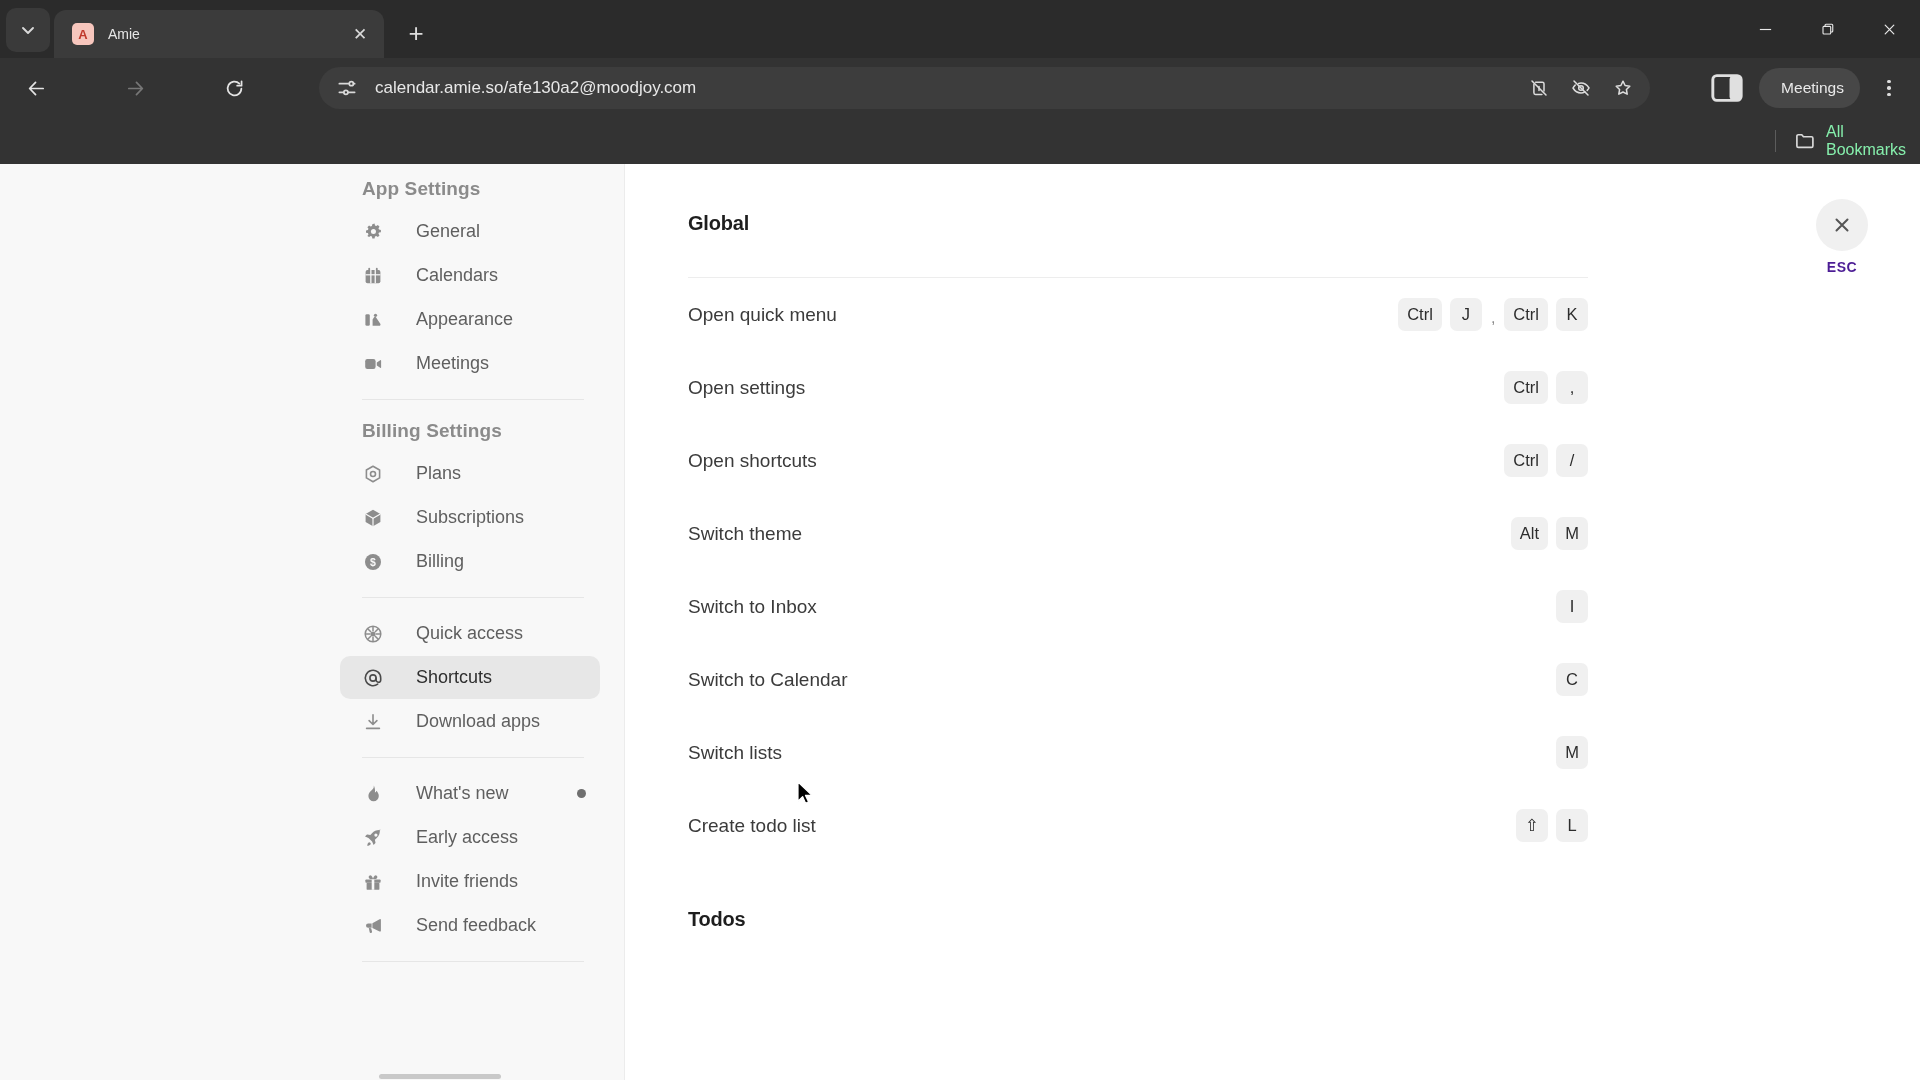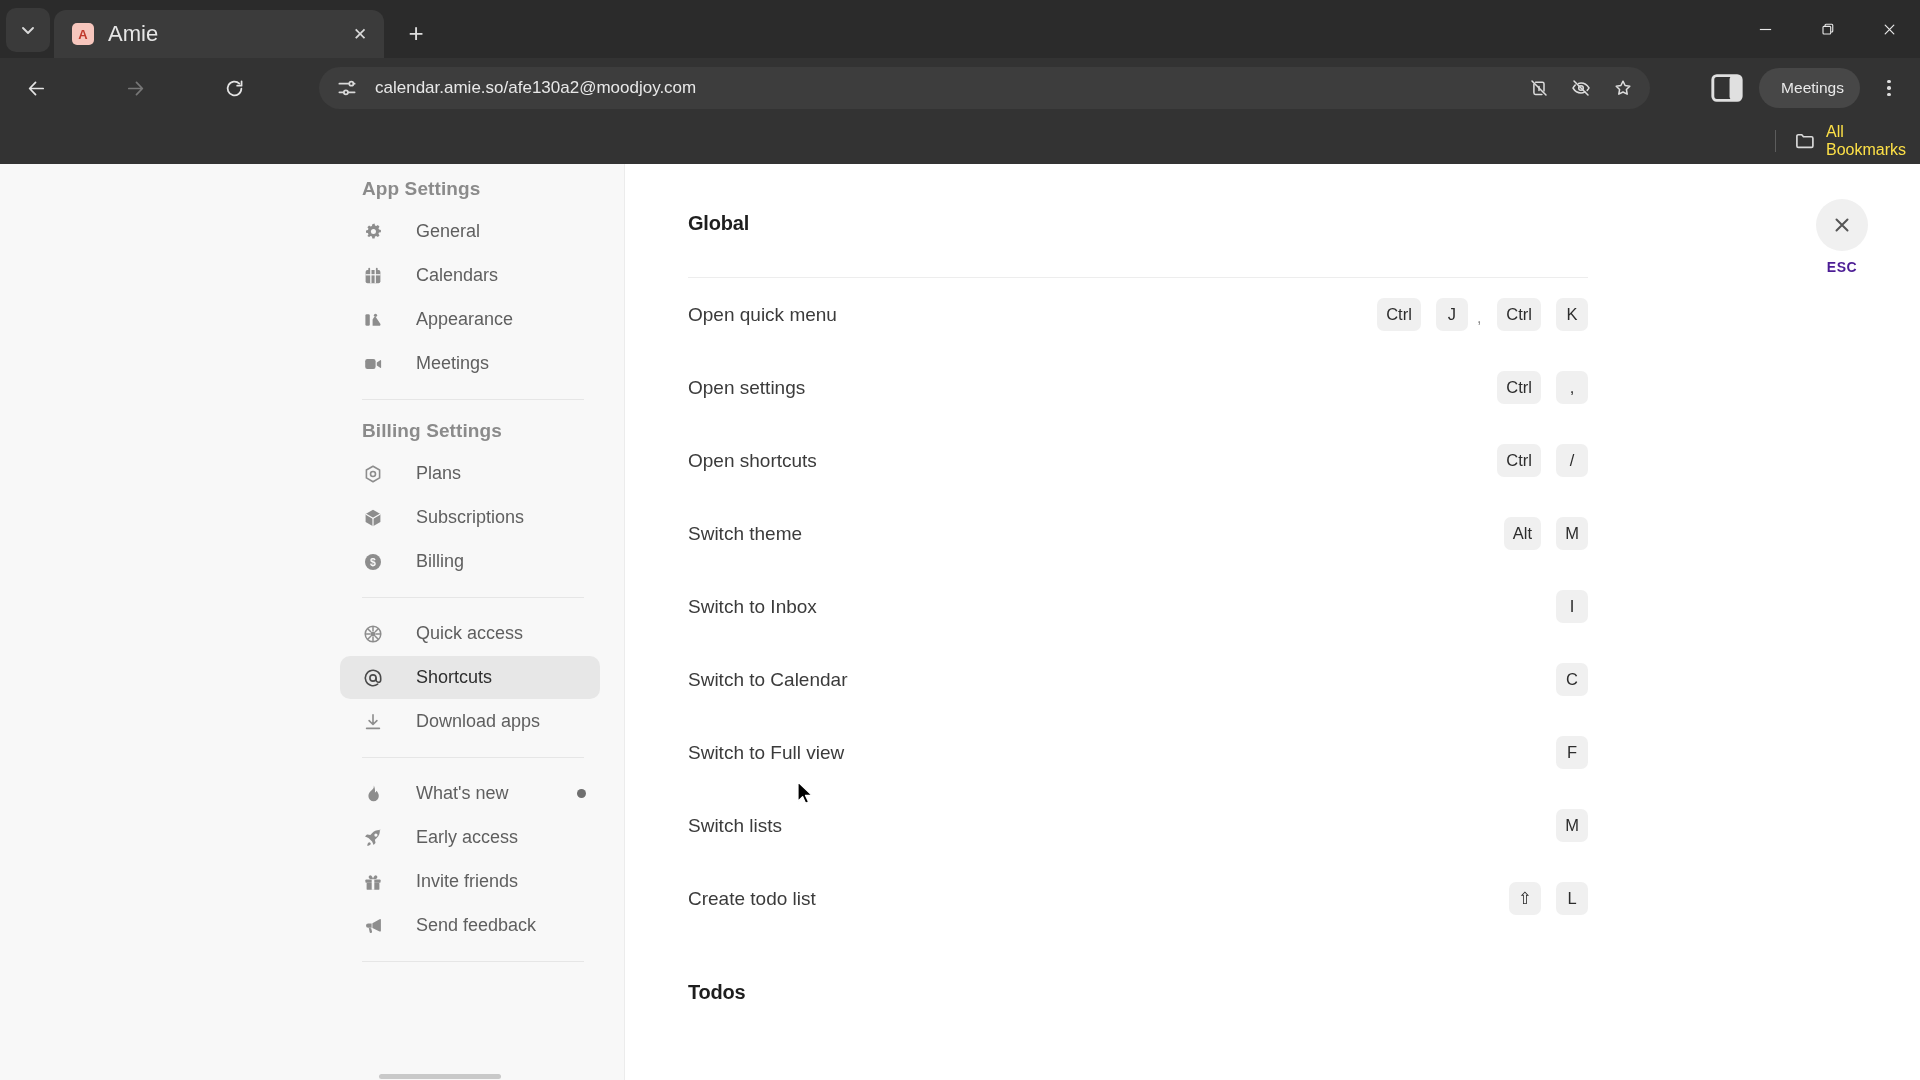--- a/index.html
+++ b/index.html
@@ -31,21 +31,21 @@
     display: flex; align-items: center; padding: 0 10px 0 18px;
     position: relative; flex: none;
   }
   .tab-favicon {
     width: 22px; height: 22px; border-radius: 5px;
     background: #f7c6bd; flex: none;
     display: flex; align-items: center; justify-content: center;
     font-size: 13px; color: #c0392b; font-weight: bold;
   }
   .tab-title {
-    margin-left: 14px; color: #e6e6e6; font-size: 22px;
+    margin-left: 14px; color: #e6e6e6; font-size: 14px;
     flex: 1; white-space: nowrap; overflow: hidden;
   }
   .tab-close {
     width: 28px; height: 28px; border-radius: 50%;
     display: flex; align-items: center; justify-content: center;
     color: #d8d8d8; font-size: 17px; flex: none;
   }
   .new-tab-btn {
     width: 40px; height: 40px; margin: 0 0 5px 12px;
     border-radius: 50%;
@@ -115,21 +115,21 @@
   .menu-dots { display: flex; flex-direction: column; gap: 3px; }
   .menu-dots i { width: 3.5px; height: 3.5px; border-radius: 50%; background: #dddddd; display: block; }
 
   .bookmarkbar {
     height: 46px; background: #333333;
     display: flex; align-items: center; justify-content: flex-end;
     padding-right: 14px;
   }
   .bm-sep { width: 1px; height: 22px; background: #5c5c5c; margin-right: 18px; }
   .bm-all { display: flex; align-items: center; gap: 10px; }
-  .bm-all span { color: #fde047; font-size: 16px; }
+  .bm-all span { color: #86efac; font-size: 16px; }
 
   
   .page {
     position: absolute; top: 164px; left: 0;
     width: 1920px; height: 916px;
     background: #ffffff; overflow: hidden;
   }
 
   
   .settings-sidebar {
@@ -193,21 +193,21 @@
   .shortcut-row {
     height: 73px; width: 900px;
     display: flex; align-items: center; justify-content: space-between;
   }
   .shortcut-label { font-size: 19px; color: #3b3b3b; }
   .keys { display: flex; align-items: center; gap: 8px; }
   .key {
     min-width: 32px; height: 33px; padding: 0 9px;
     background: #f0f0f0; border-radius: 7px;
     display: flex; align-items: center; justify-content: center;
-    font-size: 16.5px; color: #2d2d2d; margin-left: 7px;
+    font-size: 16.5px; color: #2d2d2d;
   }
   .key-sep { font-size: 16px; color: #8b8b8b; padding: 0 1px; align-self: flex-end; padding-bottom: 4px; }
 
   .section-title.todos { margin-top: 46px; }
 
   
   .esc-wrap {
     position: absolute; right: 52px; top: 35px;
     display: flex; flex-direction: column; align-items: center; gap: 8px;
   }
@@ -573,26 +573,20 @@
           </div>
         </div>
 
         <div class="shortcut-row">
           <div class="shortcut-label">Switch to Calendar</div>
           <div class="keys">
             <span class="key">C</span>
           </div>
         </div>
 
-        <div class="shortcut-row">
-          <div class="shortcut-label">Switch to Full view</div>
-          <div class="keys">
-            <span class="key">F</span>
-          </div>
-        </div>
 
         <div class="shortcut-row">
           <div class="shortcut-label">Switch lists</div>
           <div class="keys">
             <span class="key">M</span>
           </div>
         </div>
 
         <div class="shortcut-row">
           <div class="shortcut-label">Create todo list</div>

